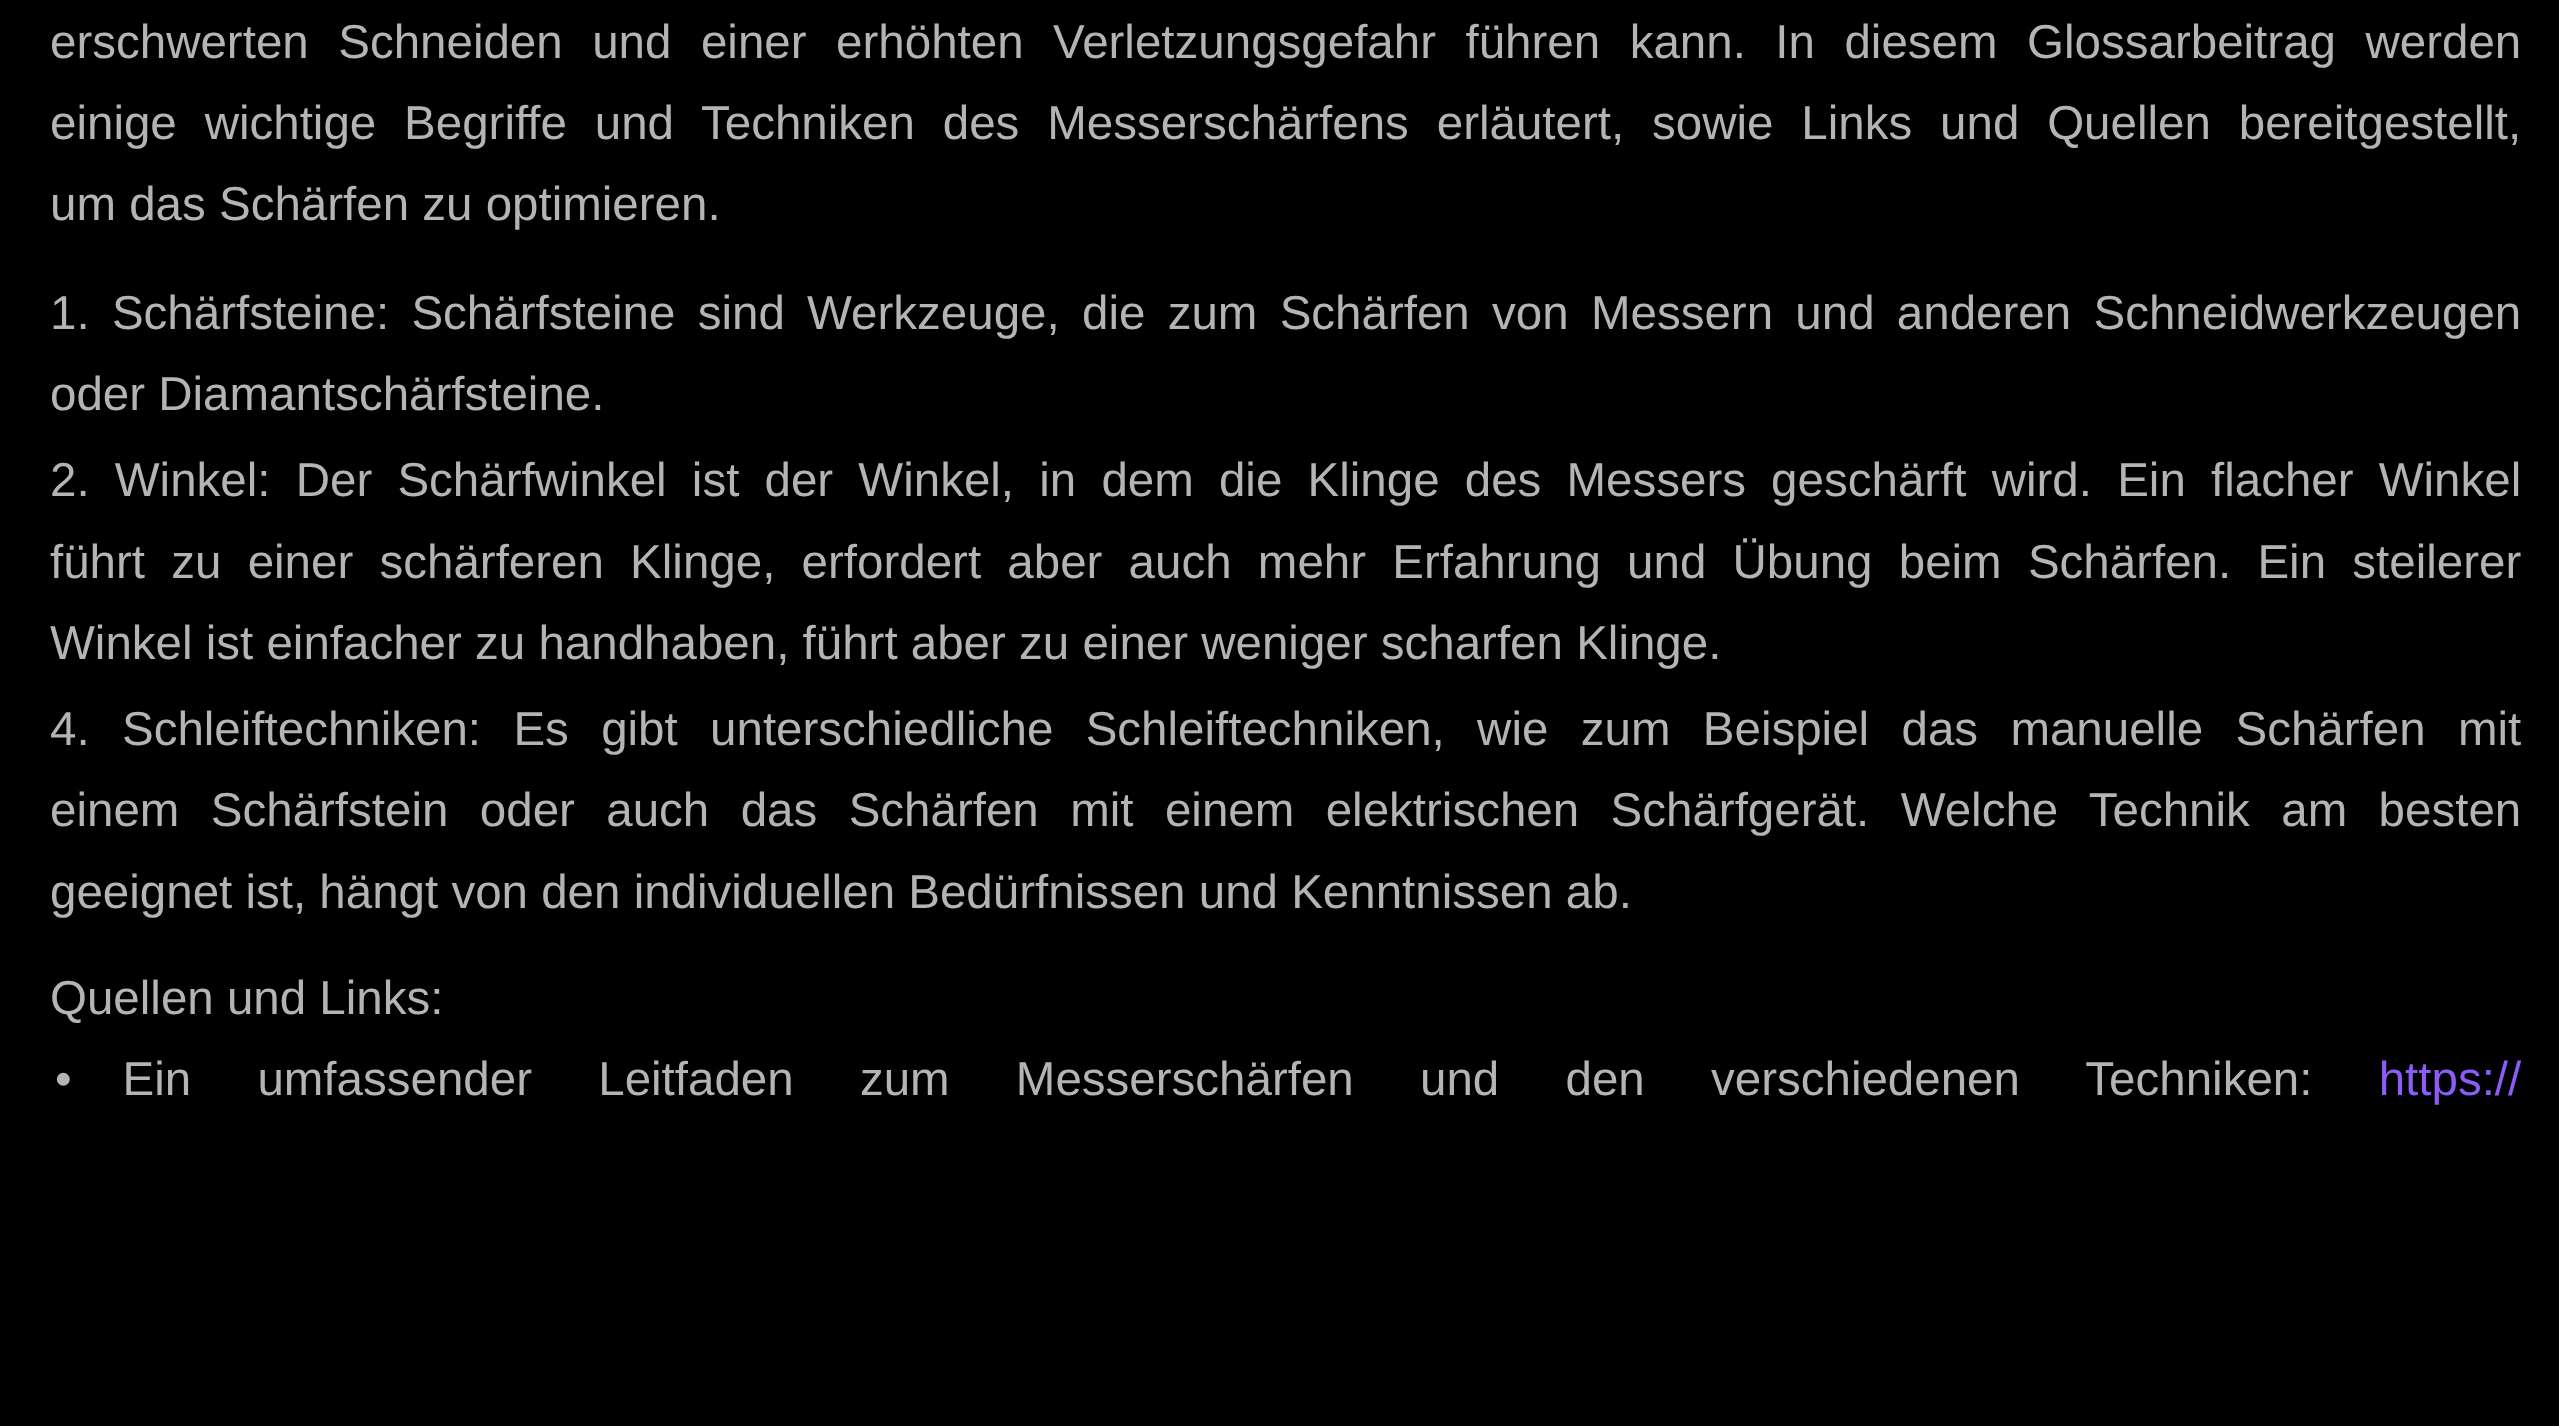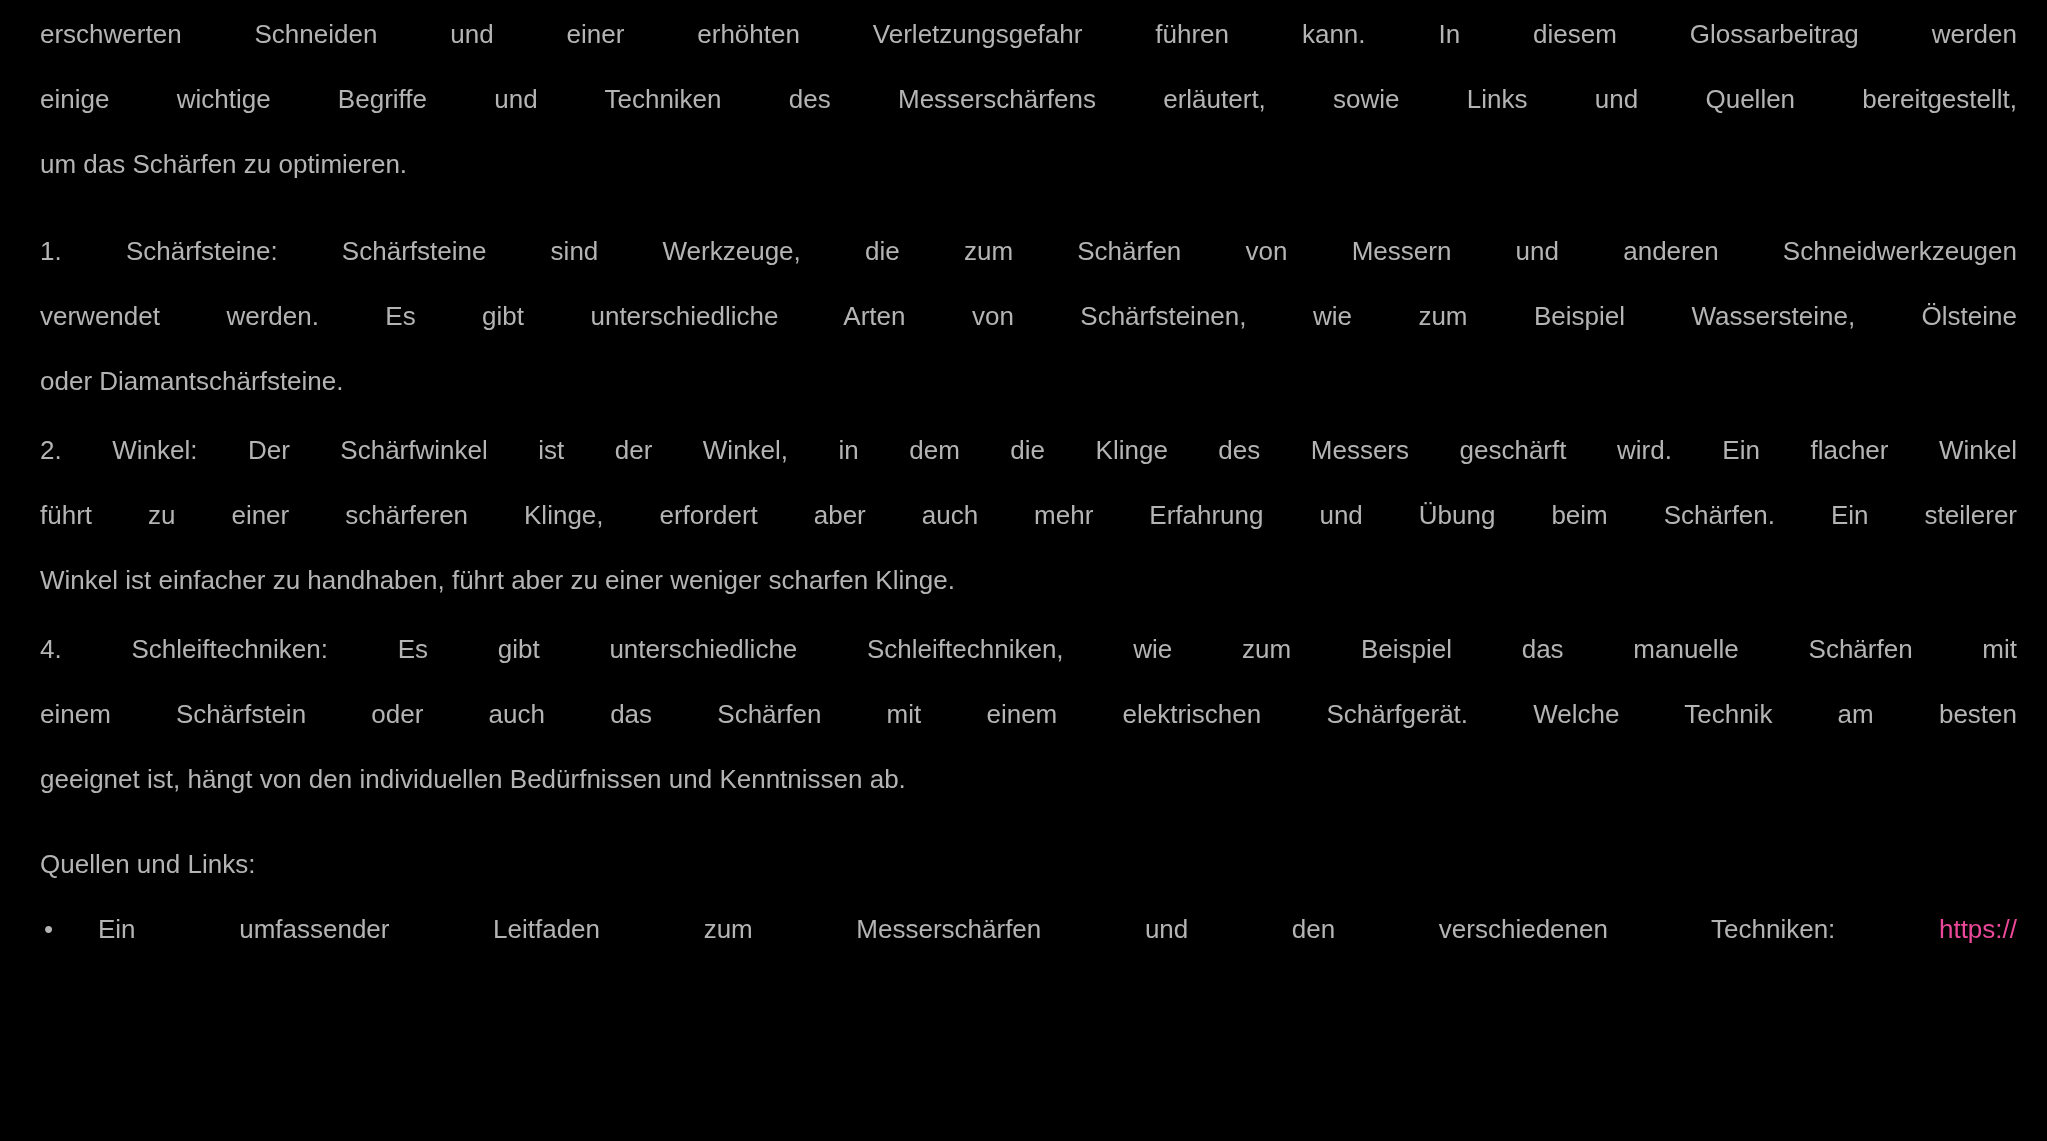--- a/index.html
+++ b/index.html
@@ -12,21 +12,21 @@
     height: 1141px;
     overflow: hidden;
   }
   .page {
     box-sizing: border-box;
     width: 2047px;
     height: 1141px;
     padding: 2px 30px 0 40px;
     background: #000000;
     font-family: "Liberation Sans", "DejaVu Sans", sans-serif;
-    font-size: 26px;
+    font-size: 38px;
     line-height: 65px;
     color: #b4b4b4;
     font-weight: 400;
   }
   .line {
     text-align: justify;
     text-align-last: justify;
     white-space: normal;
   }
   .line.last {
@@ -41,41 +41,40 @@
     position: relative;
     padding-left: 58px;
   }
   .bullet-marker {
     position: absolute;
     left: 4px;
     top: 0;
     line-height: 65px;
   }
   .link {
-    color: #ec4899;
+    color: #8b5cf6;
     text-decoration: none;
     cursor: pointer;
   }
 </style>
 </head>
 <body>
 
 <div class="page">
 
   <div class="para-intro">
     <div class="line">erschwerten Schneiden und einer erhöhten Verletzungsgefahr führen kann. In diesem Glossarbeitrag werden</div>
     <div class="line">einige wichtige Begriffe und Techniken des Messerschärfens erläutert, sowie Links und Quellen bereitgestellt,</div>
     <div class="line last">um das Schärfen zu optimieren.</div>
   </div>
 
   <div class="glossary-list">
 
     <div class="glossary-item">
       <div class="line">1. Schärfsteine: Schärfsteine sind Werkzeuge, die zum Schärfen von Messern und anderen Schneidwerkzeugen</div>
-      <div class="line">verwendet werden. Es gibt unterschiedliche Arten von Schärfsteinen, wie zum Beispiel Wassersteine, Ölsteine</div>
       <div class="line last">oder Diamantschärfsteine.</div>
     </div>
 
     <div class="glossary-item">
       <div class="line">2. Winkel: Der Schärfwinkel ist der Winkel, in dem die Klinge des Messers geschärft wird. Ein flacher Winkel</div>
       <div class="line">führt zu einer schärferen Klinge, erfordert aber auch mehr Erfahrung und Übung beim Schärfen. Ein steilerer</div>
       <div class="line last">Winkel ist einfacher zu handhaben, führt aber zu einer weniger scharfen Klinge.</div>
     </div>
 
 

